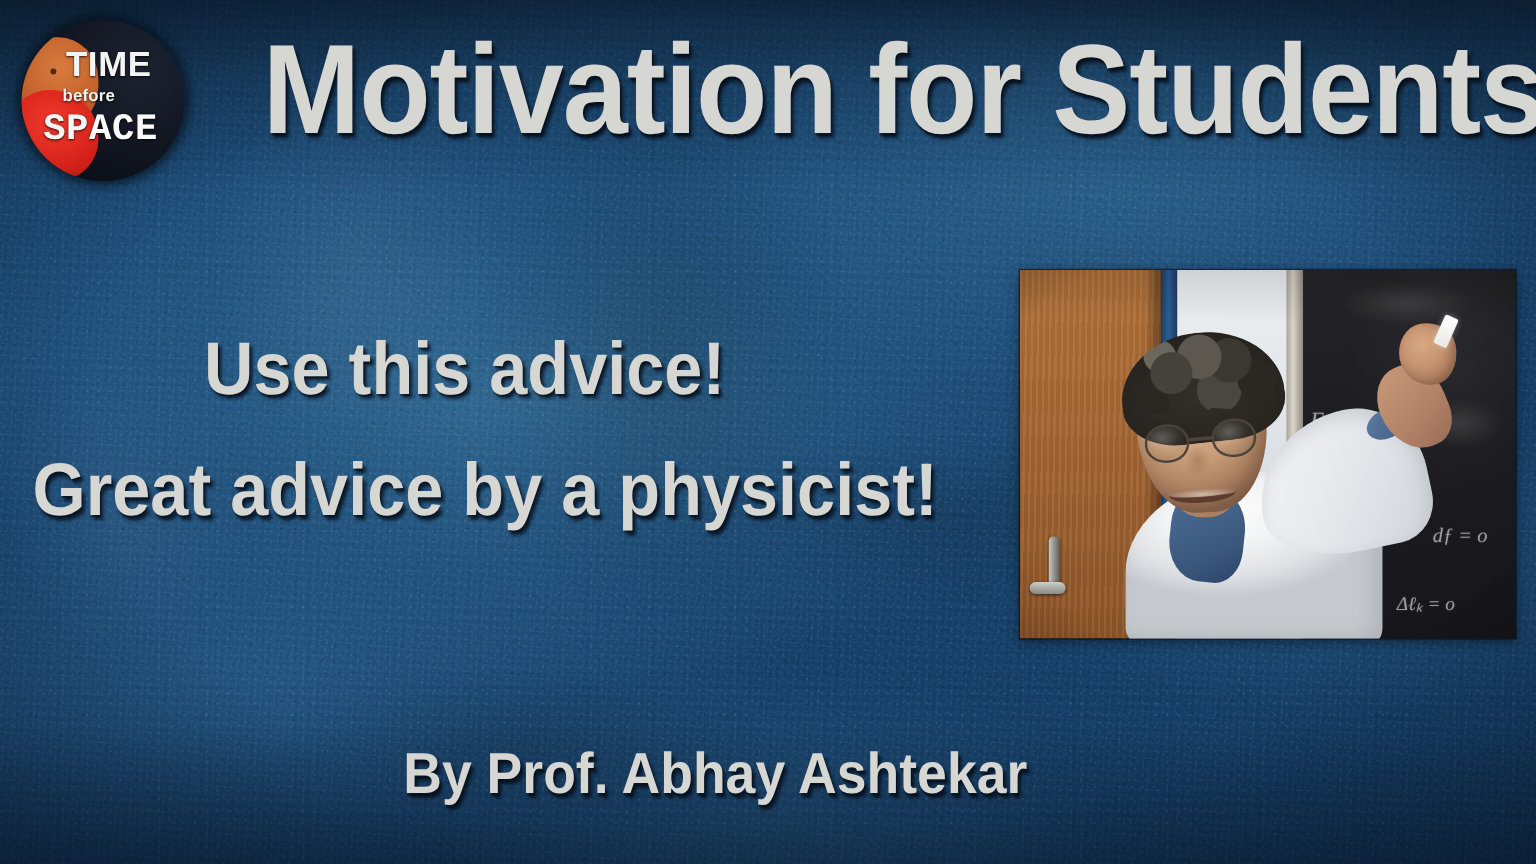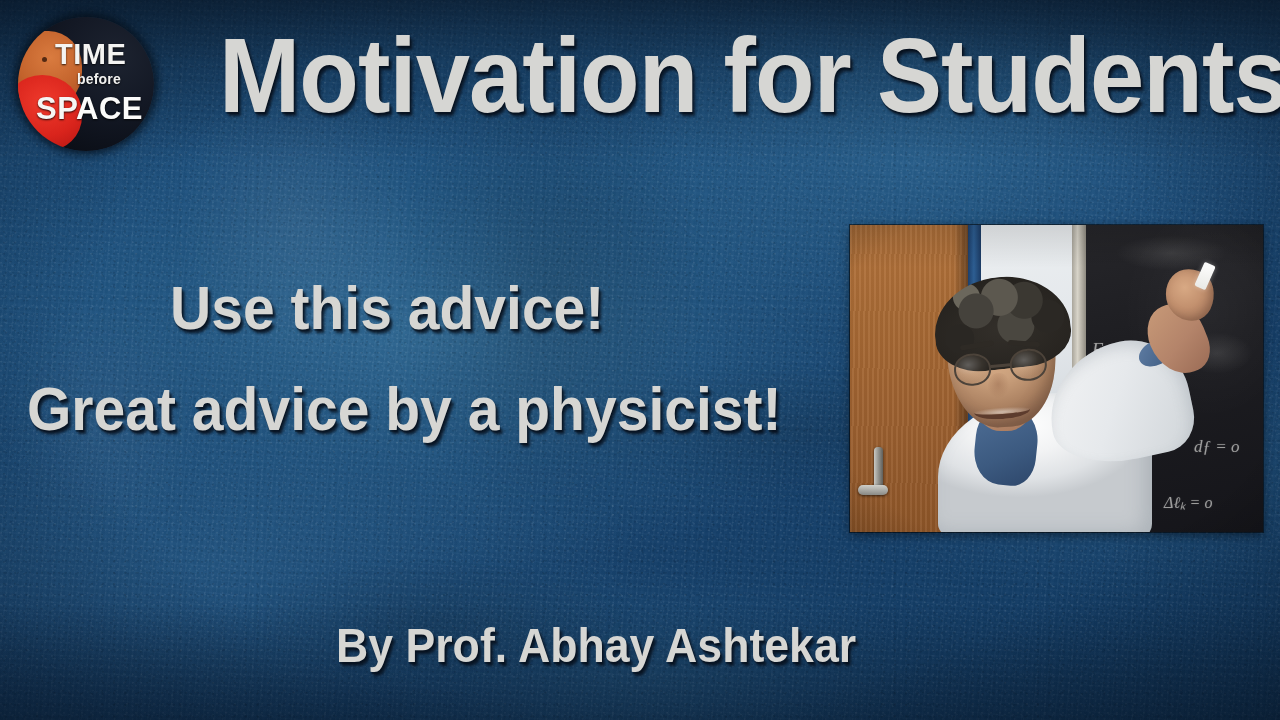--- a/index.html
+++ b/index.html
@@ -111,30 +111,31 @@
   }
   .logo-text { position:absolute; inset:0; }
   .logo-time {
     position:absolute; left:37px; top:23px;
     font-size:29px; font-weight:700; letter-spacing:.5px;
     color:#f4f4f2; line-height:1;
     font-family:"Liberation Sans", sans-serif;
     text-shadow:0 1px 2px rgba(0,0,0,.8);
   }
   .logo-before {
-    position:absolute; left:59px; top:55px;
+    position:absolute; left:34px; top:55px;
     font-size:14px; font-weight:700; letter-spacing:.2px;
     color:#f2f2f0; line-height:1;
     text-shadow:0 1px 2px rgba(0,0,0,.8);
   }
   .logo-space {
     position:absolute; left:18px; top:76px;
     font-size:31px; font-weight:700; letter-spacing:.5px;
     color:#f6f6f4; line-height:1;
     text-shadow:0 1px 2px rgba(0,0,0,.85);
+    font-family:Liberation Mono, monospace;
   }
   .logo-space .wht { color:#fbfbfa; }
 
   
   .headline, .sub, .byline {
     position:absolute;
     color:#d6d6d3;
     font-family:"Liberation Sans Narrow","Liberation Sans", sans-serif;
     font-weight:700;
     white-space:nowrap;

